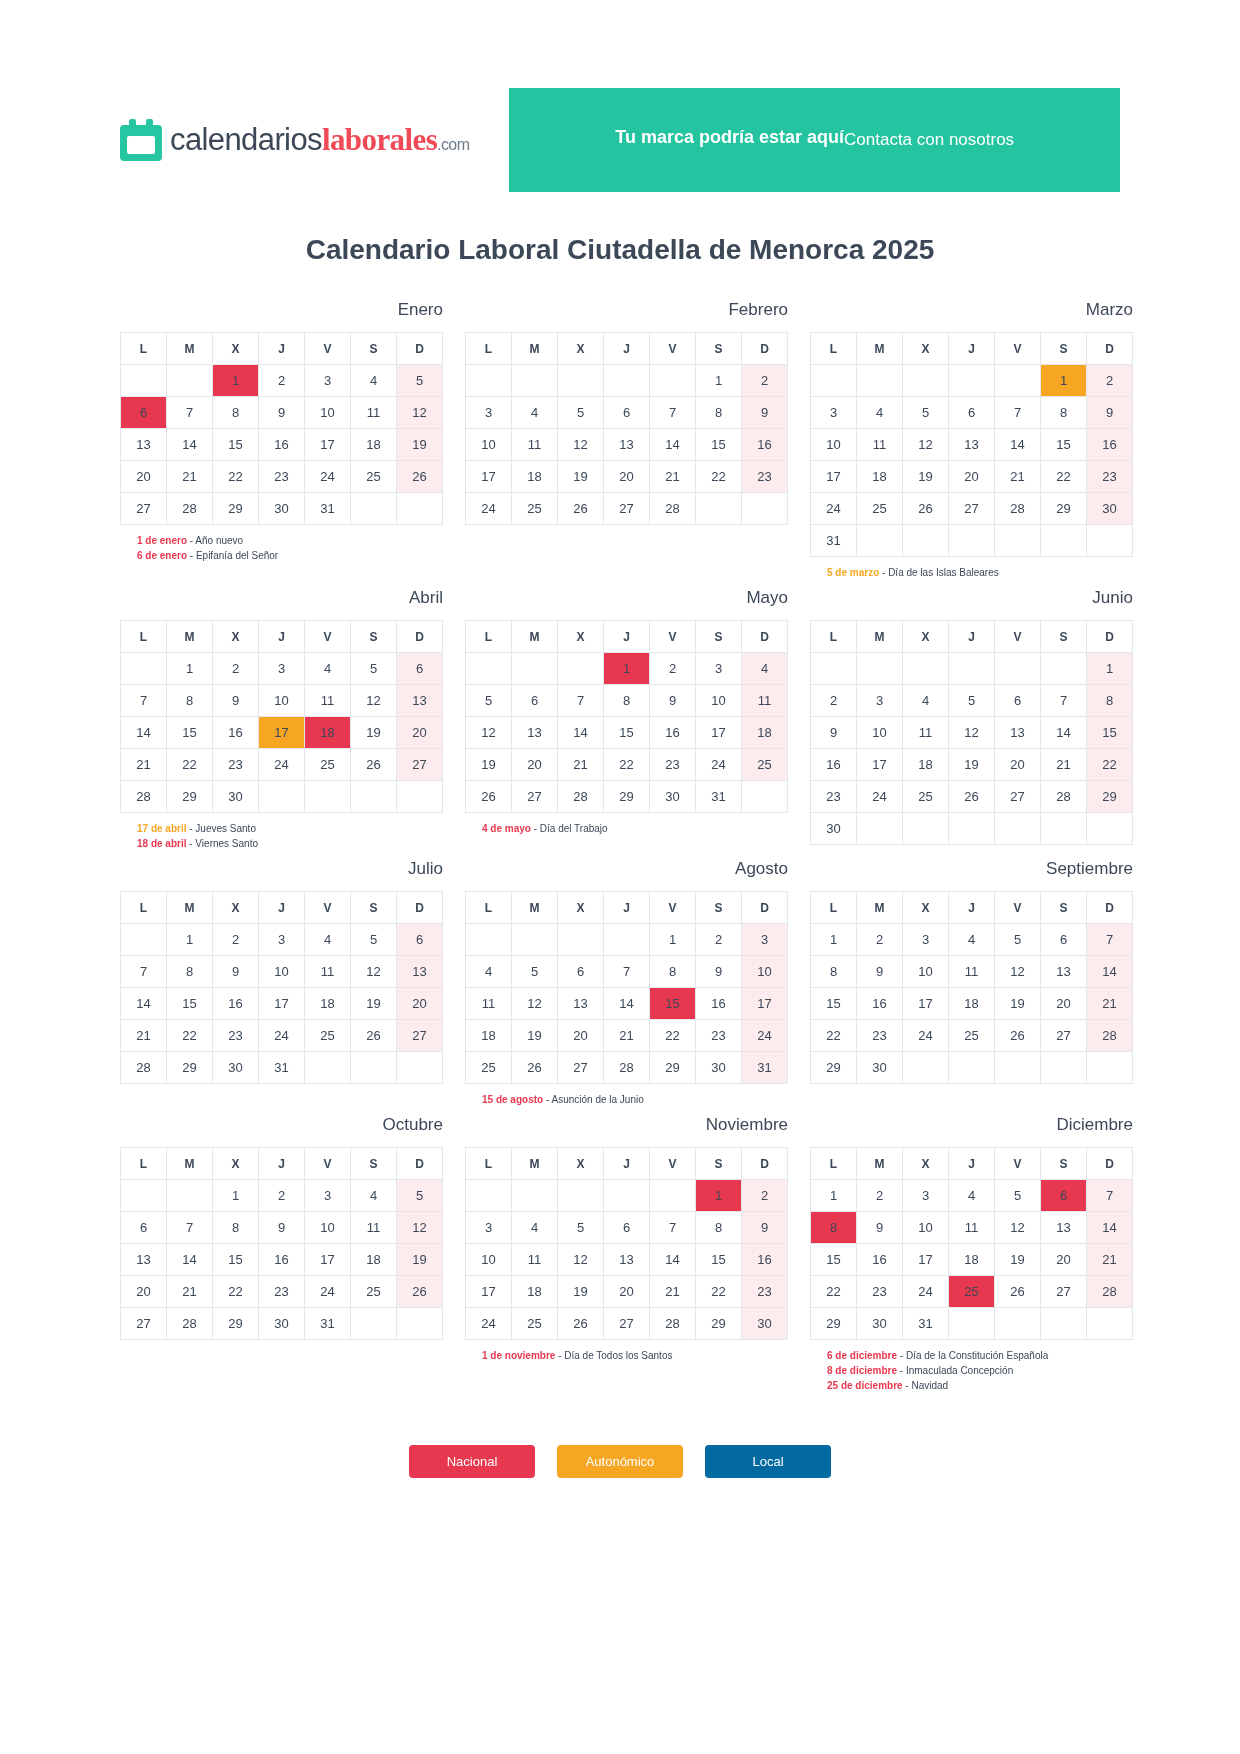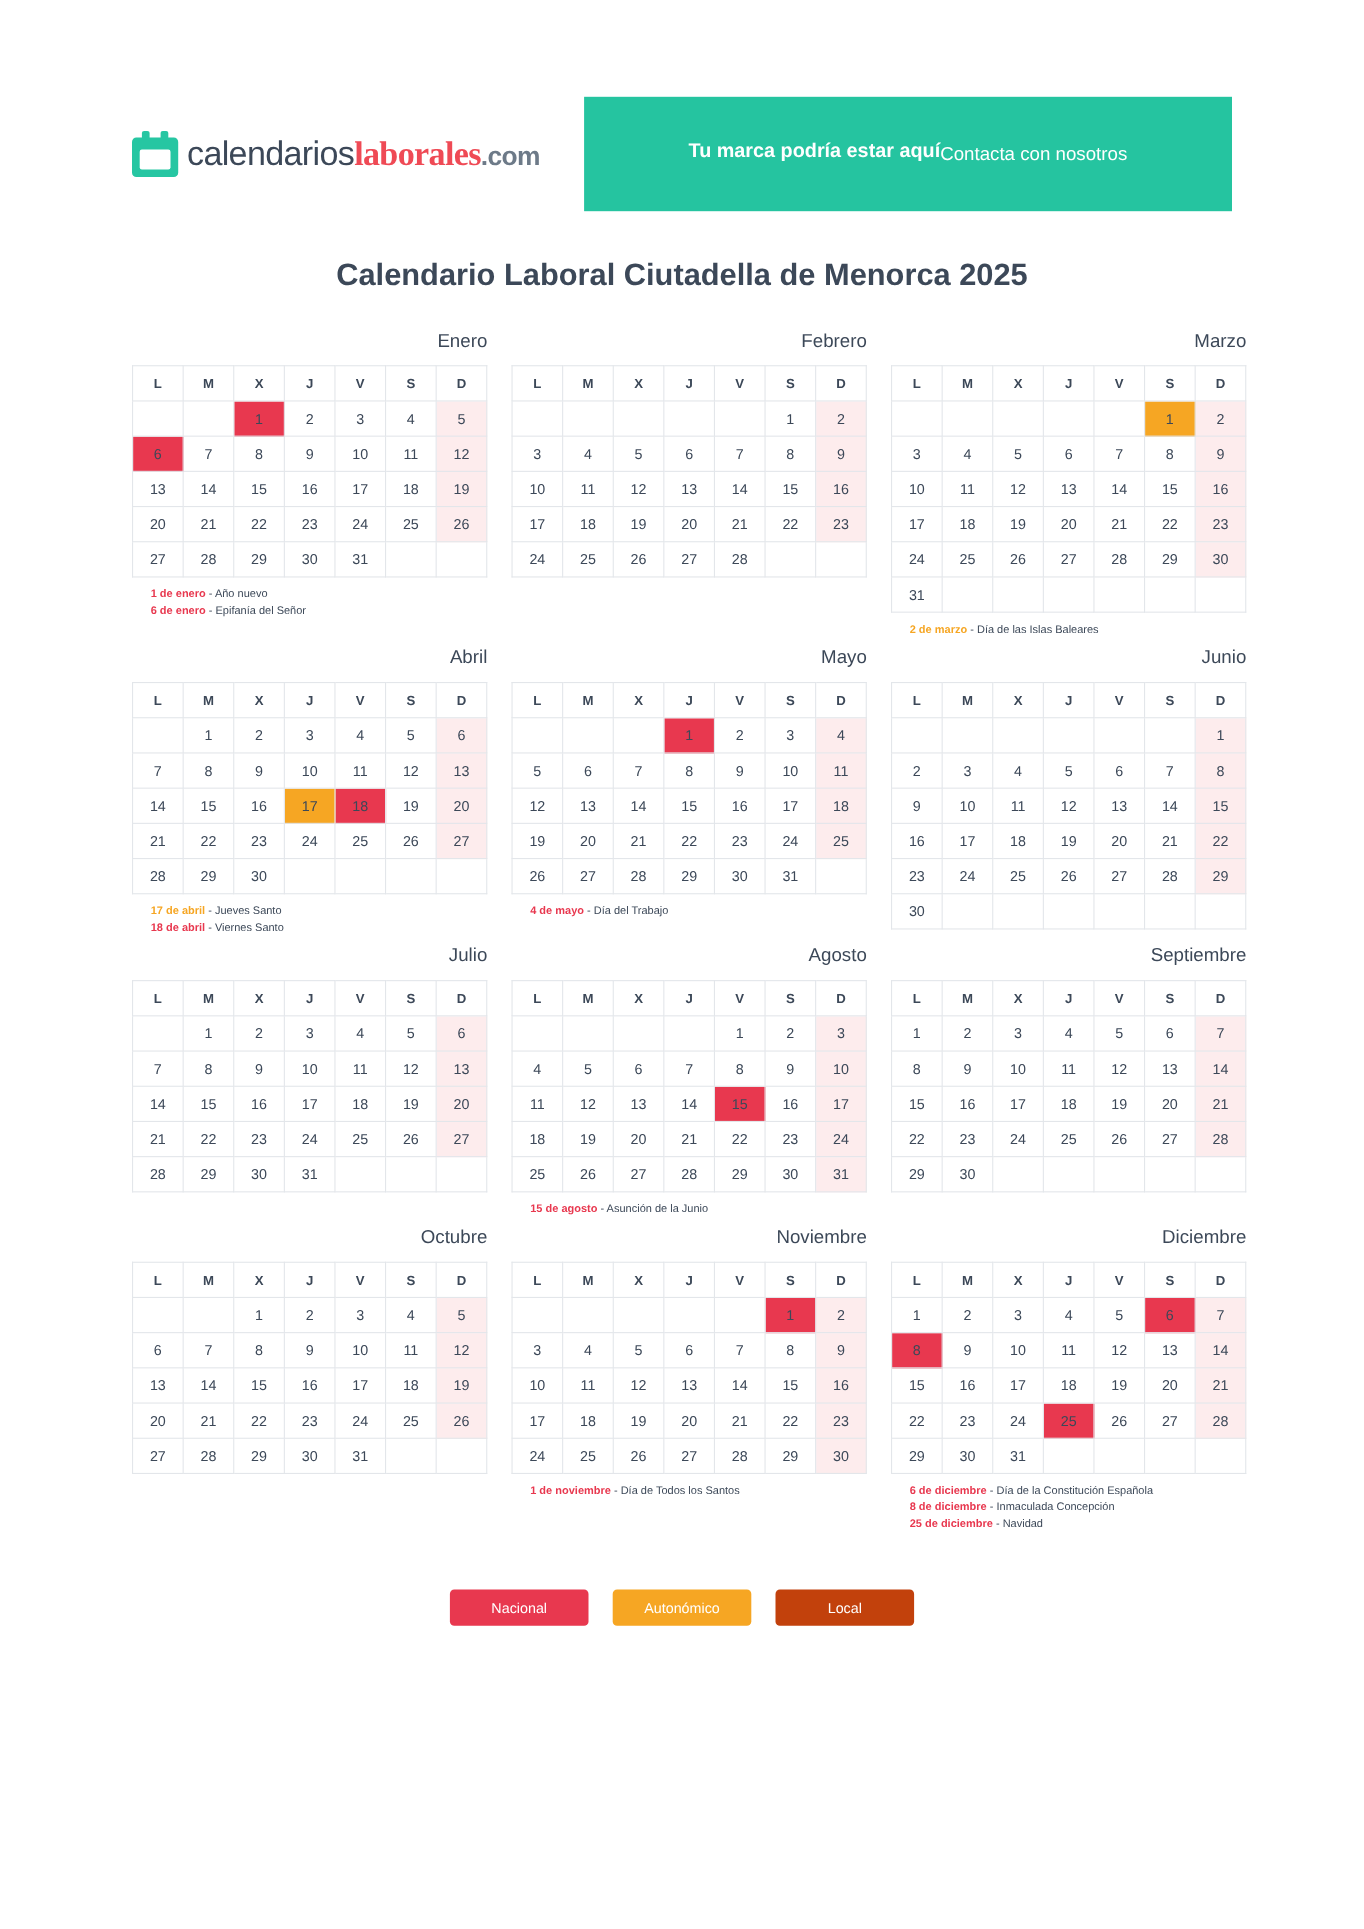--- a/index.html
+++ b/index.html
@@ -62,21 +62,21 @@
   }
   .logo-mark .peg1 { left: 9px; }
   .logo-mark .peg2 { left: 26px; }
   .logo-text {
     font-size: 31px;
     letter-spacing: -0.6px;
     white-space: nowrap;
   }
   .logo-text .t1 { color: #3c4858; font-weight: normal; }
   .logo-text .t2 { color: #ef4a55; font-weight: bold; font-family: Liberation Serif, serif; }
-  .logo-text .t3 { color: #6d7a88; font-size: 24px; font-weight: bold; }
+  .logo-text .t3 { color: #6d7a88; font-size: 16px; }
   .banner {
     flex: 1 1 auto;
     background: #25c4a0;
     color: #ffffff;
     display: flex;
     flex-direction: row;
     align-items: center;
     justify-content: center;
     height: 104px;
     margin-left: 10px;
@@ -172,21 +172,21 @@
   .legend .chip {
     color: #ffffff;
     font-size: 13px;
     padding: 9px 26px;
     border-radius: 4px;
     min-width: 74px;
     text-align: center;
   }
   .chip.nacional { background: #e8384f; }
   .chip.autonomico { background: #f6a623; }
-  .chip.local { background: #c2410c; }
+  .chip.local { background: #0369a1; }
 </style>
 </head>
 <body>
 
 <div class="page">
 
   <div class="header">
     <div class="logo-wrap">
       <div class="logo-mark">
         <div class="peg1"></div>
@@ -402,21 +402,21 @@
               <td class="empty">&nbsp;</td>
               <td class="empty">&nbsp;</td>
               <td class="empty">&nbsp;</td>
               <td class="empty">&nbsp;</td>
               <td class="empty">&nbsp;</td>
               <td class="empty">&nbsp;</td>
             </tr>
           </tbody>
         </table>
         <div class="notes">
-          <div class="note"><span class="d autonomico">2 de marzo</span><span class="n"> - Día de las Islas Baleares</span></div>
+          <div class="note"><span class="d autonomico">5 de marzo</span><span class="n"> - Día de las Islas Baleares</span></div>
         </div>
       </div>
       <div class="month">
         <div class="month-name">Abril</div>
         <table class="cal">
           <thead>
             <tr>
               <th>L</th>
               <th>M</th>
               <th>X</th>

